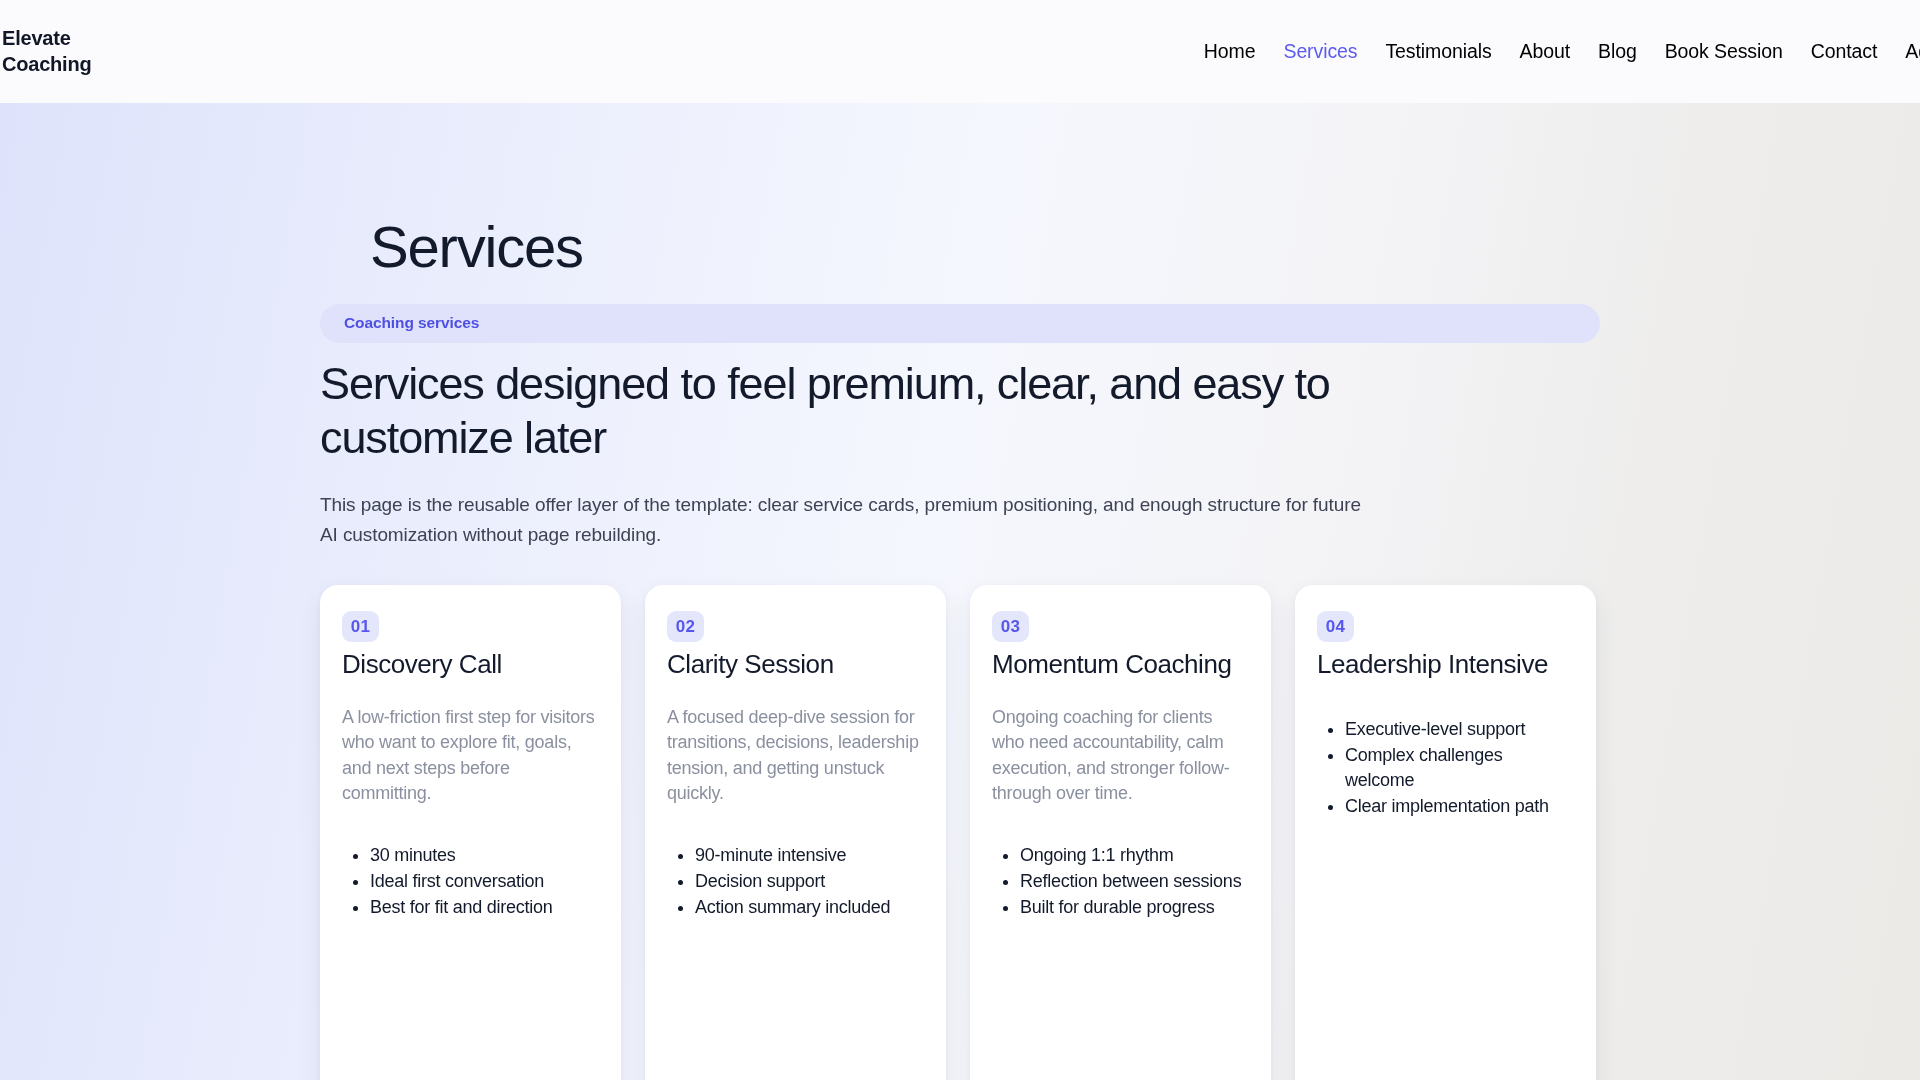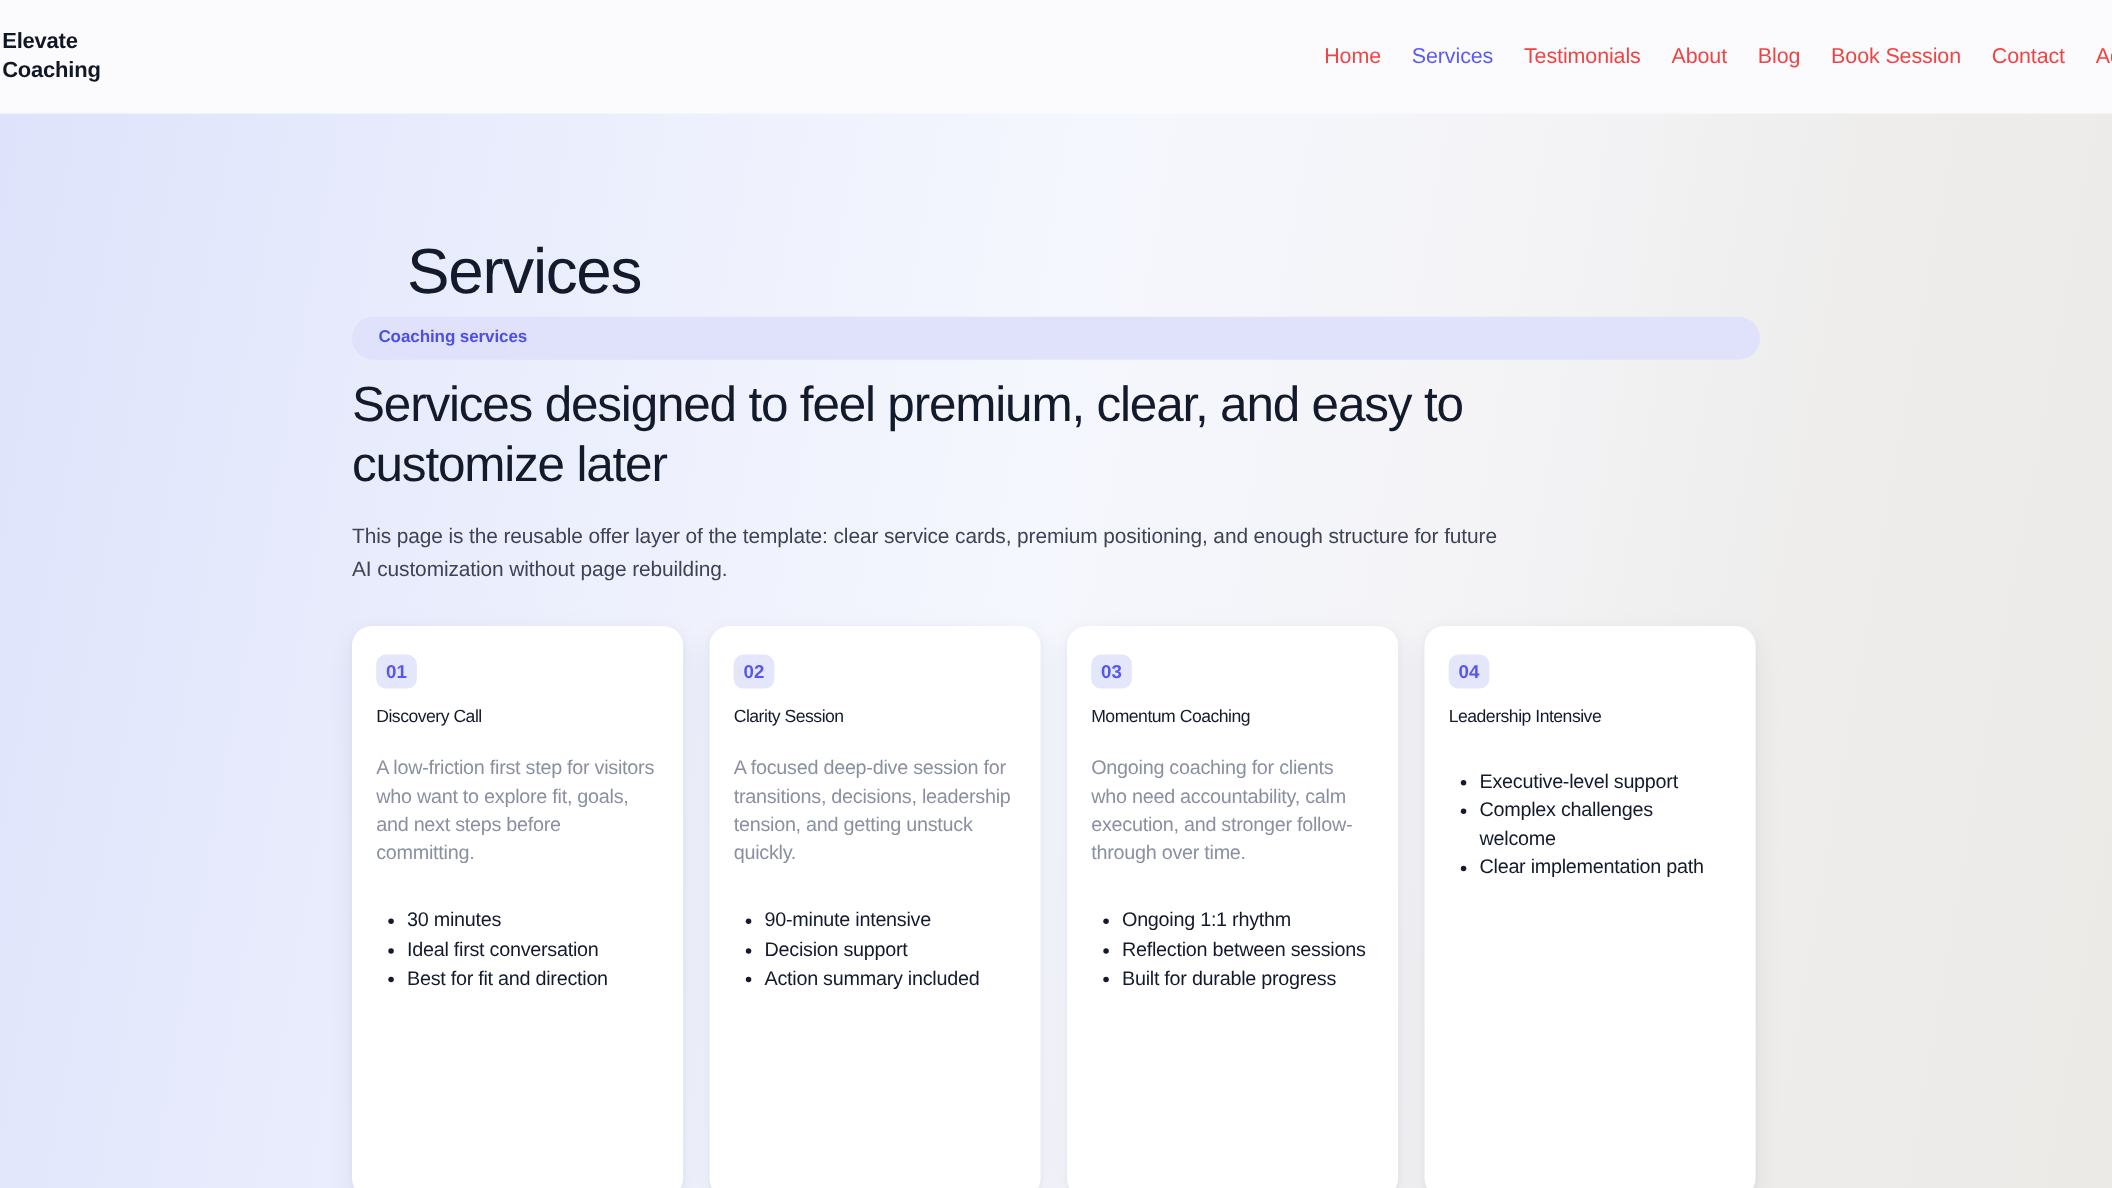--- a/index.html
+++ b/index.html
@@ -55,21 +55,21 @@
     align-items: center;
     gap: 28px;
     padding-right: 0;
     margin-right: -40px;
     white-space: nowrap;
   }
 
   .nav-link {
     font-size: 19.5px;
     font-weight: 500;
-    color: #ef4444;
+    color: #000000;
     text-decoration: none;
     letter-spacing: -0.1px;
     cursor: pointer;
   }
   .nav-link.is-active { color: #5b5bf0; }
 
   
   .hero {
     position: absolute;
     top: 103px;
@@ -98,21 +98,21 @@
     font-size: 58px;
     font-weight: 400;
     line-height: 1.12;
     letter-spacing: -1.2px;
     color: #131a2b;
     padding-top: 112px;
     padding-left: 50px;
   }
 
   .eyebrow-wrap {
-    margin-top: 8px;
+    margin-top: 24px;
     padding-left: 0;
   }
 
   .eyebrow {
     display: block;
     width: 1280px;
     background: #dfe2fa;
     color: #4f4fe4;
     font-size: 15.5px;
     font-weight: 700;
@@ -170,22 +170,22 @@
     padding: 0 8px;
     border-radius: 9px;
     background: #e4e6fb;
     color: #5757ee;
     font-size: 17px;
     font-weight: 700;
     letter-spacing: 0.2px;
   }
 
   .card-title {
-    margin-top: 16px;
-    font-size: 16px;
+    margin-top: 6px;
+    font-size: 26px;
     font-weight: 400;
     letter-spacing: -0.45px;
     color: #131a2b;
     line-height: 1.25;
   }
 
   .card-desc {
     margin-top: 24px;
     font-size: 18px;
     font-weight: 400;

